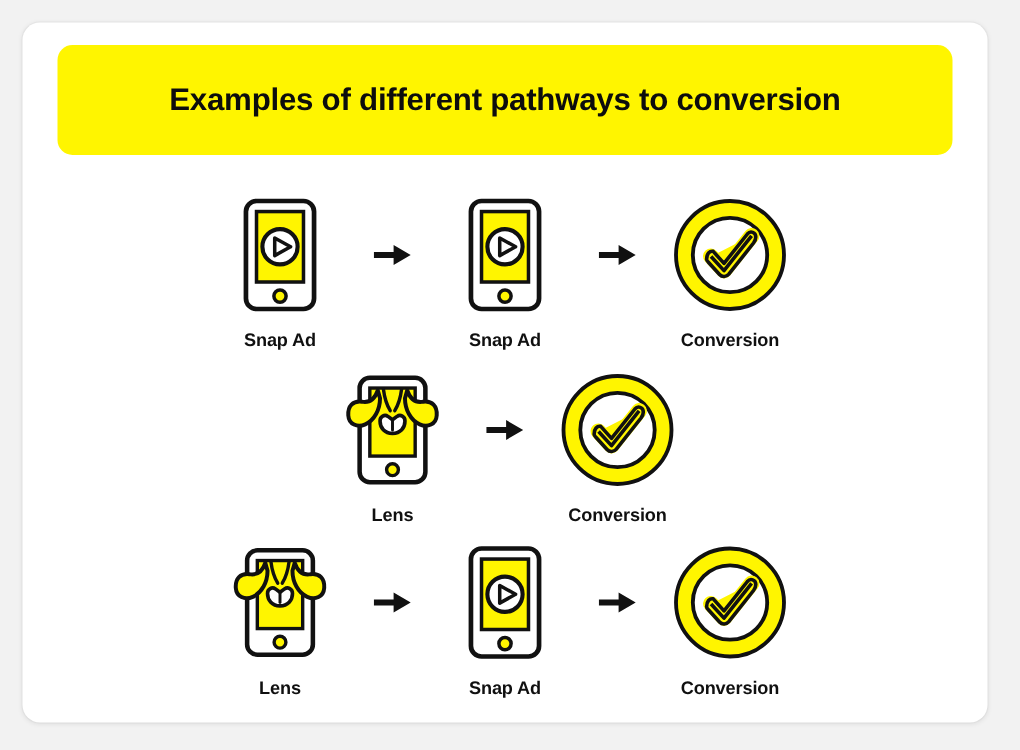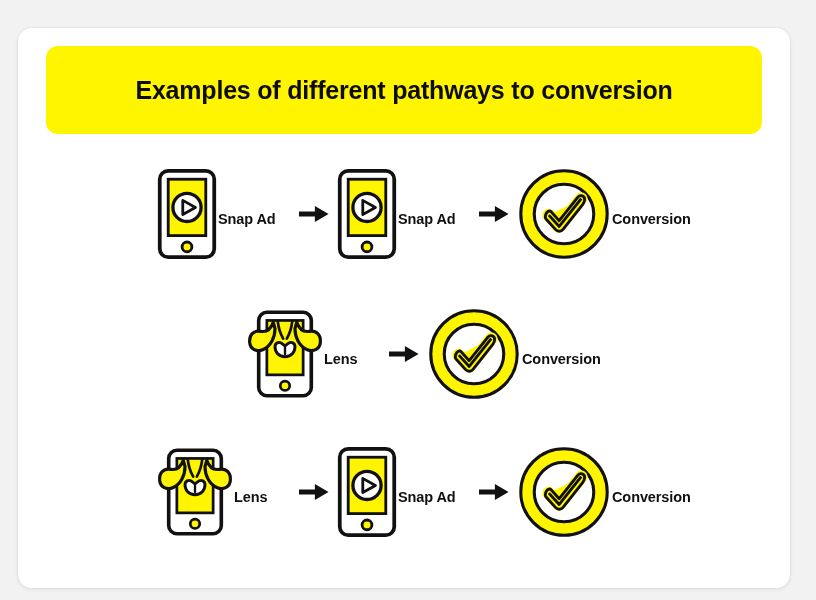--- a/index.html
+++ b/index.html
@@ -10,21 +10,21 @@
     width: 816px;
     height: 600px;
     background: #f2f2f2;
     font-family: "Liberation Sans", sans-serif;
     overflow: hidden;
   }
 
   #infographic-card {
     position: absolute;
     left: 18px;
-    top: 28px;
+    top: 18px;
     width: 772px;
     height: 560px;
     background: #ffffff;
     border-radius: 14px;
     box-shadow: 0 1px 4px rgba(0,0,0,0.09), 0 0 0 1px rgba(0,0,0,0.025);
     box-sizing: border-box;
   }
 
   #title-banner {
     position: absolute;
@@ -63,20 +63,21 @@
     justify-content: center;
     width: 100%;
   }
 
   #pathway-row-0 { position: absolute; top: 12px; }
   #pathway-row-1 { position: absolute; top: 152px; }
   #pathway-row-2 { position: absolute; top: 290px; }
 
   .pathway-step {
     display: flex;
+    flex-direction: column;
     align-items: center;
     width: 136px;
   }
 
   .step-icon-slot {
     height: 104px;
     display: flex;
     align-items: center;
     justify-content: center;
   }

